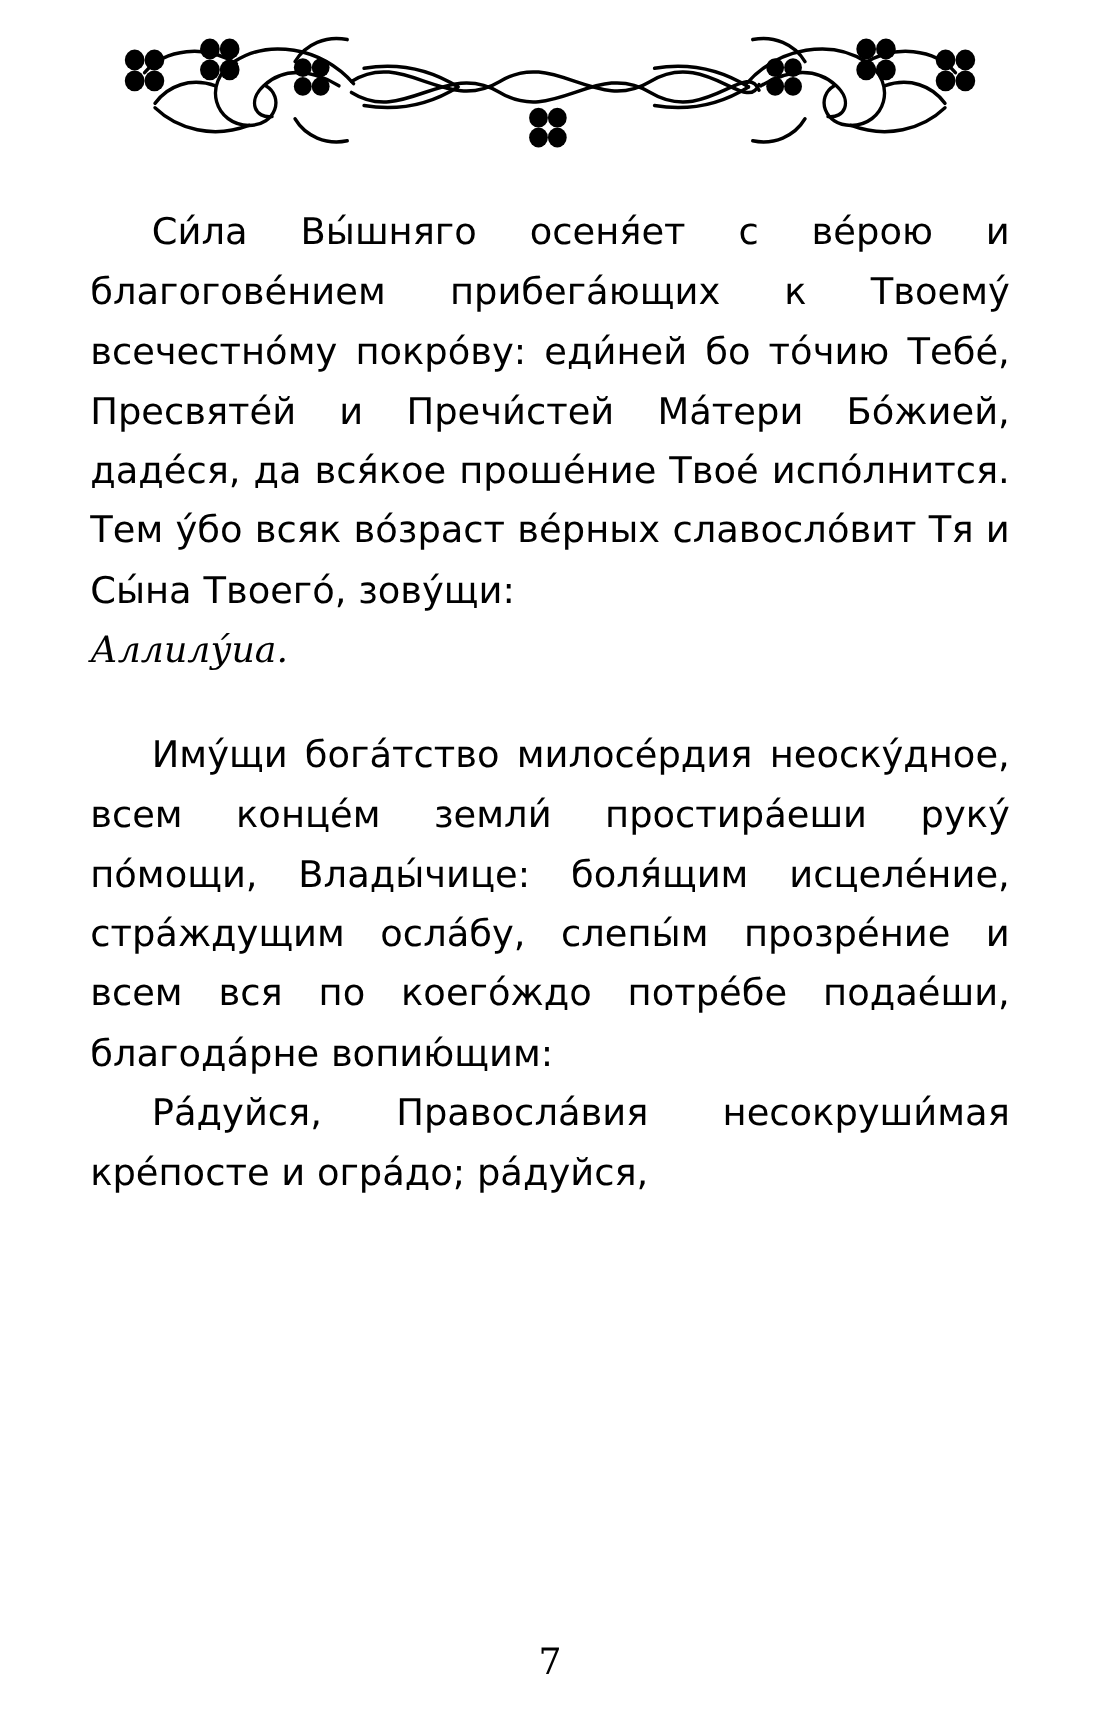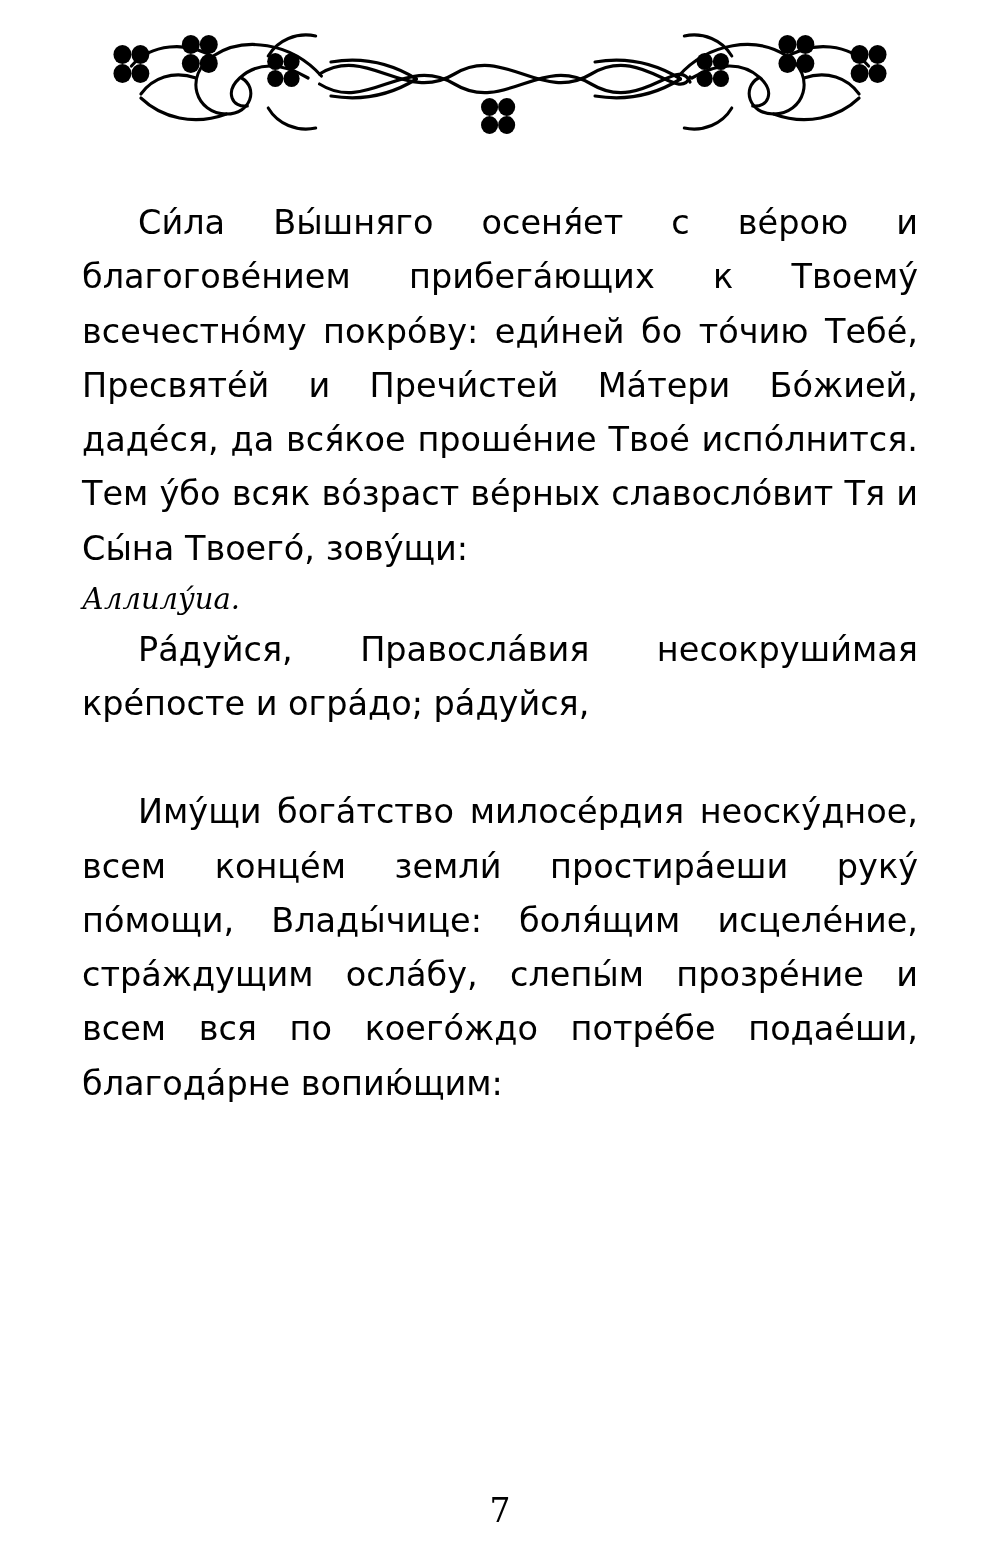--- a/index.html
+++ b/index.html
@@ -53,28 +53,28 @@
   .body-text {
     font-family: "DejaVu Sans", sans-serif;
     font-size: 33.5px;
     line-height: 1.62;
     text-align: justify;
     text-justify: inter-word;
     margin: 0;
     hyphens: manual;
   }
   .para-first {
-    margin-top: 54px;
+    margin-top: 42px;
   }
   .indent { display: inline-block; width: 56px; }
 
   .alleluia {
     font-style: italic;
     font-family: "DejaVu Serif", serif;
-    font-size: 29px;
+    font-size: 33px;
   }
 
   .para-tight { margin-top: 0; }
 
   
   .page-number {
     position: absolute;
     left: 0;
     right: 0;
     bottom: 52px;
@@ -162,18 +162,18 @@
       </g>
     </svg>
   </div>
 
 
   <p class="body-text para-first"><span class="indent"></span><span>Си́ла Вы́шняго осеня́ет с ве́рою и благогове́нием прибега́ющих к Твоему́ всечестно́му покро́ву: еди́ней бо то́чию Тебе́, Пресвяте́й и Пречи́стей Ма́тери Бо́жией, даде́ся, да вся́кое проше́ние Твое́ испо́лнится. Тем у́бо всяк во́зраст ве́рных славосло́вит Тя и Сы́на Твоего́, зову́щи:</span></p>
 
   <p class="body-text alleluia para-tight">Аллилу́иа.</p>
 
 
+  <p class="body-text para-first"><span class="indent"></span><span>Иму́щи бога́тство милосе́рдия неоску́дное, всем конце́м земли́ простира́еши руку́ по́мощи, Влады́чице: боля́щим исцеле́ние, стра́ждущим осла́бу, слепы́м прозре́ние и всем вся по коего́ждо потре́бе подае́ши, благода́рне вопию́щим:</span></p>
+
   <p class="body-text para-tight"><span class="indent"></span><span>Ра́дуйся, Правосла́вия несокруши́мая кре́посте и огра́до; ра́дуйся,</span></p>
-
-  <p class="body-text para-first"><span class="indent"></span><span>Иму́щи бога́тство милосе́рдия неоску́дное, всем конце́м земли́ простира́еши руку́ по́мощи, Влады́чице: боля́щим исцеле́ние, стра́ждущим осла́бу, слепы́м прозре́ние и всем вся по коего́ждо потре́бе подае́ши, благода́рне вопию́щим:</span></p>
 
   <div class="page-number">7</div>
 </div>
 
 </body></html>

